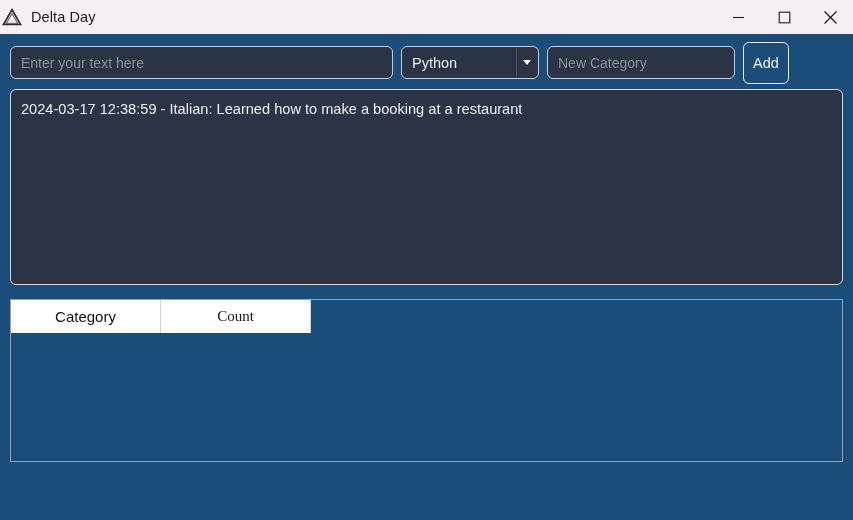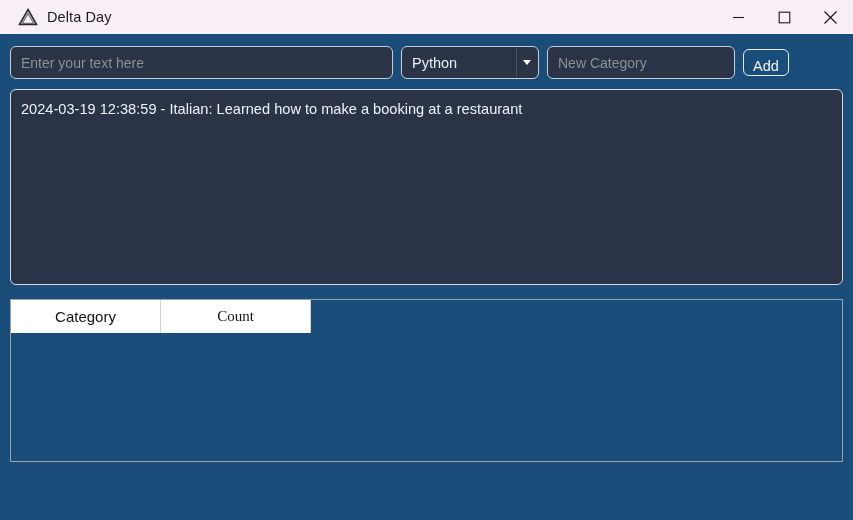--- a/index.html
+++ b/index.html
@@ -28,21 +28,21 @@
     height: 34px;
     min-height: 34px;
     background: #f7eff5;
     display: flex;
     align-items: center;
     position: relative;
   }
   .titlebar-left {
     display: flex;
     align-items: center;
-    padding-left: 18px;
+    padding-left: 2px;
     gap: 9px;
   }
   .app-icon {
     width: 20px;
     height: 20px;
     display: block;
   }
   .titlebar-title {
     font-size: 14.5px;
     color: #1b1b1b;
@@ -129,21 +129,21 @@
     border-left: 1px solid #4a5366;
   }
   .combo-arrow {
     width: 0; height: 0;
     border-left: 4.5px solid transparent;
     border-right: 4.5px solid transparent;
     border-top: 5px solid #ffffff;
   }
 
   .tb-button {
-    height: 27px;
+    height: 42px;
     box-sizing: border-box;
     background: transparent;
     border: 1px solid #e8ecf2;
     border-radius: 6px;
     color: #f2f5f9;
     font-size: 14.5px;
     font-family: "Liberation Sans", sans-serif;
     padding: 8px 9px;
     cursor: default;
     white-space: nowrap;
@@ -255,21 +255,21 @@
           <span class="combo-arrow"></span>
         </span>
       </div>
 
       <input id="new-category-input" class="text-input" type="text" placeholder="New Category" style="">
 
       <button class="tb-button">Add</button>
     </div>
 
     <div class="log-panel">
-      <div class="log-entry">2024-03-19 12:38:59 - Italian: Learned how to make a booking at a restaurant</div>
+      <div class="log-entry">2024-03-17 12:38:59 - Italian: Learned how to make a booking at a restaurant</div>
     </div>
 
     <div class="table-frame">
       <div class="table-head">
         <div class="th th-category">Category</div>
         <div class="th th-count">Count</div>
       </div>
       <div class="table-body"></div>
     </div>
 

